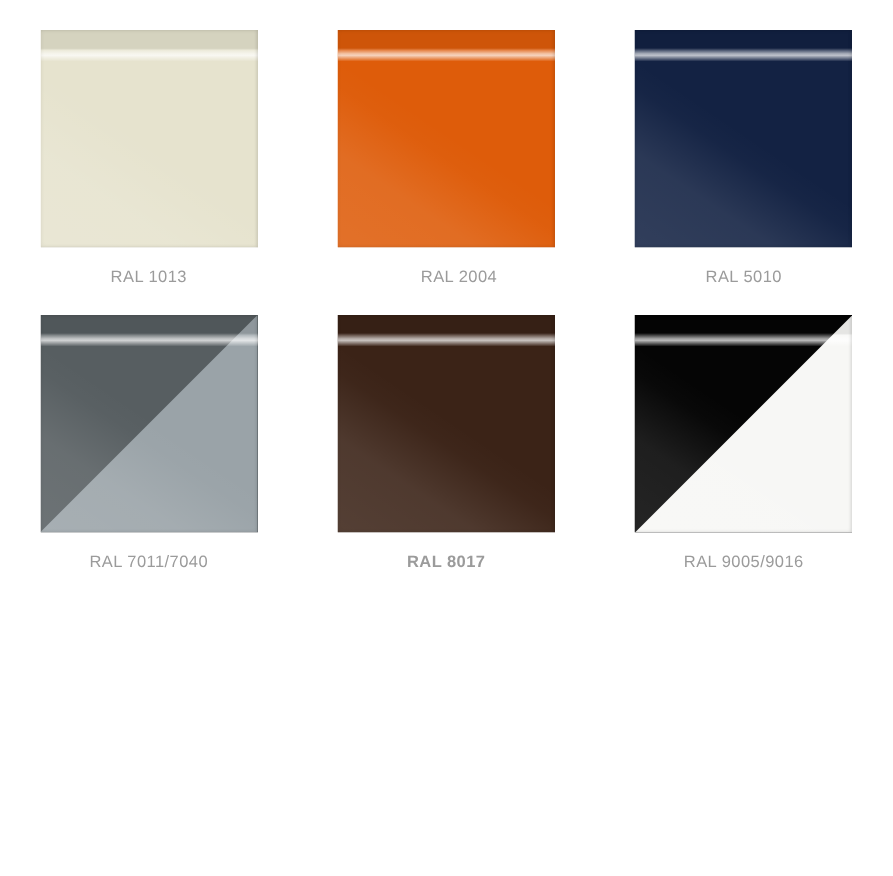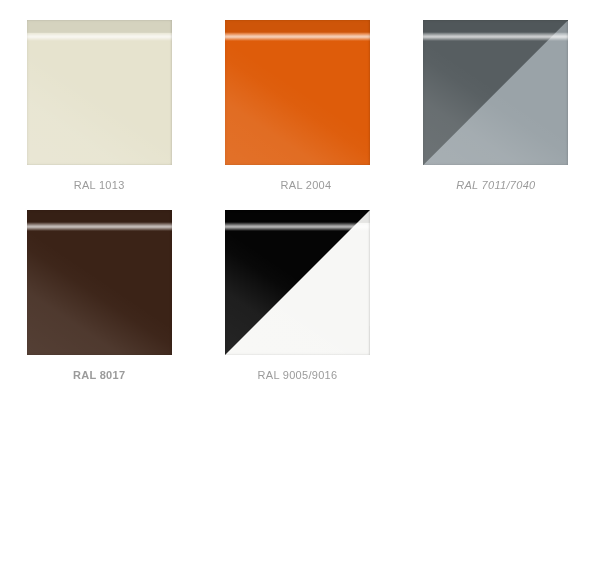--- a/index.html
+++ b/index.html
@@ -145,29 +145,39 @@
       <div class="chip">
         <div class="base" style="background: rgb(222, 92, 10);"></div>
         <div class="sheen"></div>
         <div class="topshade"></div>
         <div class="hiband"></div>
         <div class="edge"></div>
       </div>
       <div class="caption" style="color: rgb(155, 155, 155); margin-left: 17px;">RAL 2004</div>
     </div>
     <div class="swatch-cell">
+      <div class="chip">
+        <div class="base" style="background: rgb(19, 34, 67);"></div>
+        <div class="sheen"></div>
+        <div class="topshade"></div>
+        <div class="hiband"></div>
+        <div class="edge"></div>
+      </div>
+      <div class="caption" style="color: rgb(155, 155, 155);">RAL 5010</div>
+    </div>
+    <div class="swatch-cell">
       <div class="chip soft-split">
         <div class="base" style="background: rgb(87, 94, 97);"></div>
         <div class="split" style="background: rgb(154, 163, 168);"></div>
         <div class="sheen"></div>
         <div class="topshade"></div>
         <div class="hiband"></div>
         <div class="edge"></div>
       </div>
-      <div class="caption" style="color: rgb(155, 155, 155); font-style: italic;">RAL 7011/7040</div>
+      <div class="caption" style="color: rgb(155, 155, 155);">RAL 7011/7040</div>
     </div>
     <div class="swatch-cell">
       <div class="chip">
         <div class="base" style="background: rgb(59, 35, 23);"></div>
         <div class="sheen"></div>
         <div class="topshade"></div>
         <div class="hiband"></div>
         <div class="edge"></div>
       </div>
       <div class="caption" style="color: rgb(155, 155, 155); font-weight: bold;">RAL 8017</div>

